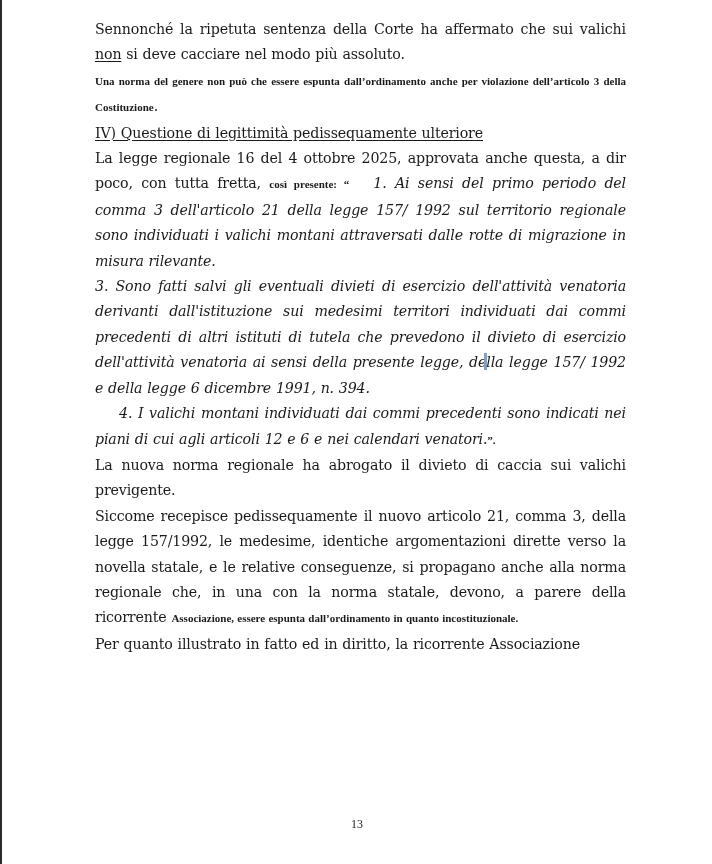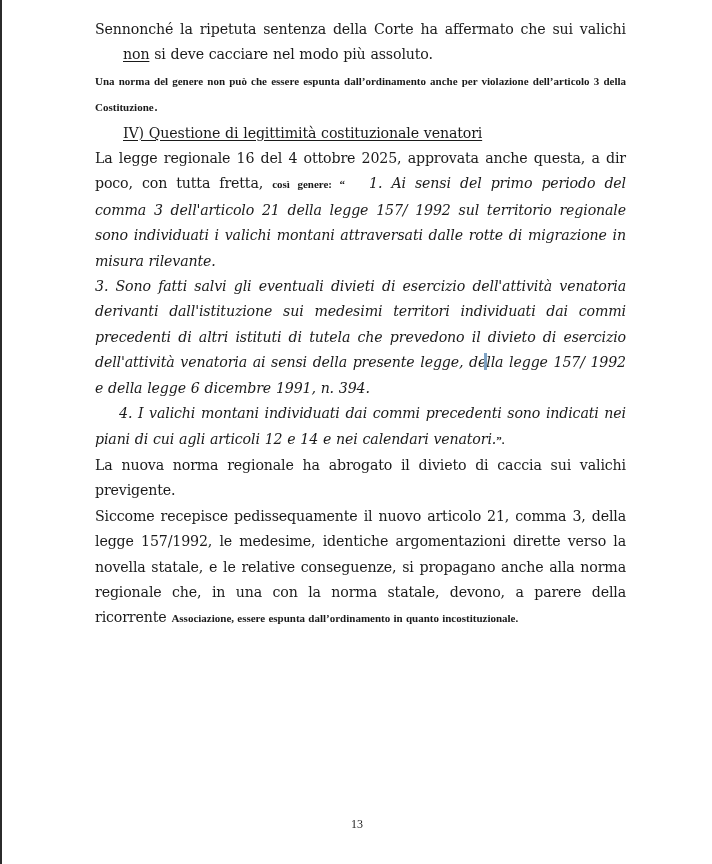--- a/index.html
+++ b/index.html
@@ -39,21 +39,21 @@
     line-height: 25.4px;
     color: #1a1a1a;
     text-align: justify;
     letter-spacing: -0.15px;
     word-spacing: 0.5px;
   }
   .content p {
     margin: 0;
     padding: 0;
   }
-  .u { text-decoration: underline; text-underline-offset: 2px; margin-left: 28px; }
+  .u { text-decoration: underline; text-underline-offset: 2px; }
   .b { font-weight: bold; font-family: "Liberation Serif", "DejaVu Serif", serif; font-size: 11px; letter-spacing: 0; }
   .i { font-style: italic; margin-left: 24px; }
   .caret {
     display: inline-block;
     width: 0;
     position: relative;
   }
   .caret::after {
     content: "";
     position: absolute;
@@ -80,30 +80,31 @@
 <div class="left-border"></div>
 
 <div class="page">
   <div class="content">
 
     <p><span>Sennonché la ripetuta sentenza della Corte ha affermato che sui valichi </span><span class="u">non</span><span> si deve cacciare nel modo più assoluto.</span></p>
 
 
     <p><span class="b">Una norma del genere non può che essere espunta dall’ordinamento anche per violazione dell’articolo 3 della Costituzione</span><span>.</span></p>
 
-    <p><span class="u">IV) Questione di legittimità costituzionale venatori</span></p>
+    <p><span class="u">IV) Questione di legittimità pedissequamente ulteriore</span></p>
 
-    <p><span>La legge regionale 16 del 4 ottobre 2025, approvata anche questa, a dir poco, con tutta fretta, </span><span class="b">così genere: “</span><span class="i">1. Ai sensi del primo periodo del comma 3 dell'articolo 21 della legge 157/ 1992 sul territorio regionale sono individuati i valichi montani attraversati dalle rotte di migrazione in misura rilevante.</span></p>
+    <p><span>La legge regionale 16 del 4 ottobre 2025, approvata anche questa, a dir poco, con tutta fretta, </span><span class="b">così presente: “</span><span class="i">1. Ai sensi del primo periodo del comma 3 dell'articolo 21 della legge 157/ 1992 sul territorio regionale sono individuati i valichi montani attraversati dalle rotte di migrazione in misura rilevante.</span></p>
 
 
     <p class="i"><span>3. Sono fatti salvi gli eventuali divieti di esercizio dell'attività venatoria derivanti dall'istituzione sui medesimi territori individuati dai commi precedenti di altri istituti di tutela che prevedono il divieto di esercizio dell'attività venatoria ai sensi della presente legge, de</span><span class="caret"></span><span>lla legge 157/ 1992 e della legge 6 dicembre 1991, n. 394.</span></p>
 
-    <p><span class="i">4. I valichi montani individuati dai commi precedenti sono indicati nei piani di cui agli articoli 12 e 14 e nei calendari venatori.</span><span class="b">”.</span></p>
+    <p><span class="i">4. I valichi montani individuati dai commi precedenti sono indicati nei piani di cui agli articoli 12 e 6 e nei calendari venatori.</span><span class="b">”.</span></p>
 
     <p>La nuova norma regionale ha abrogato il divieto di caccia sui valichi previgente.</p>
 
     <p><span>Siccome recepisce pedissequamente il nuovo articolo 21, comma 3, della legge 157/1992, le medesime, identiche argomentazioni dirette verso la novella statale, e le relative conseguenze, si propagano anche alla norma regionale che, in una con la norma statale, devono, a parere della ricorrente </span><span class="b">Associazione, essere espunta dall’ordinamento in quanto incostituzionale.</span></p>
 
+    <p style="text-align:left">Per quanto illustrato in fatto ed in diritto, la ricorrente Associazione</p>
 
   </div>
 
   <div class="page-number">13</div>
 </div>
 
 </body></html>

